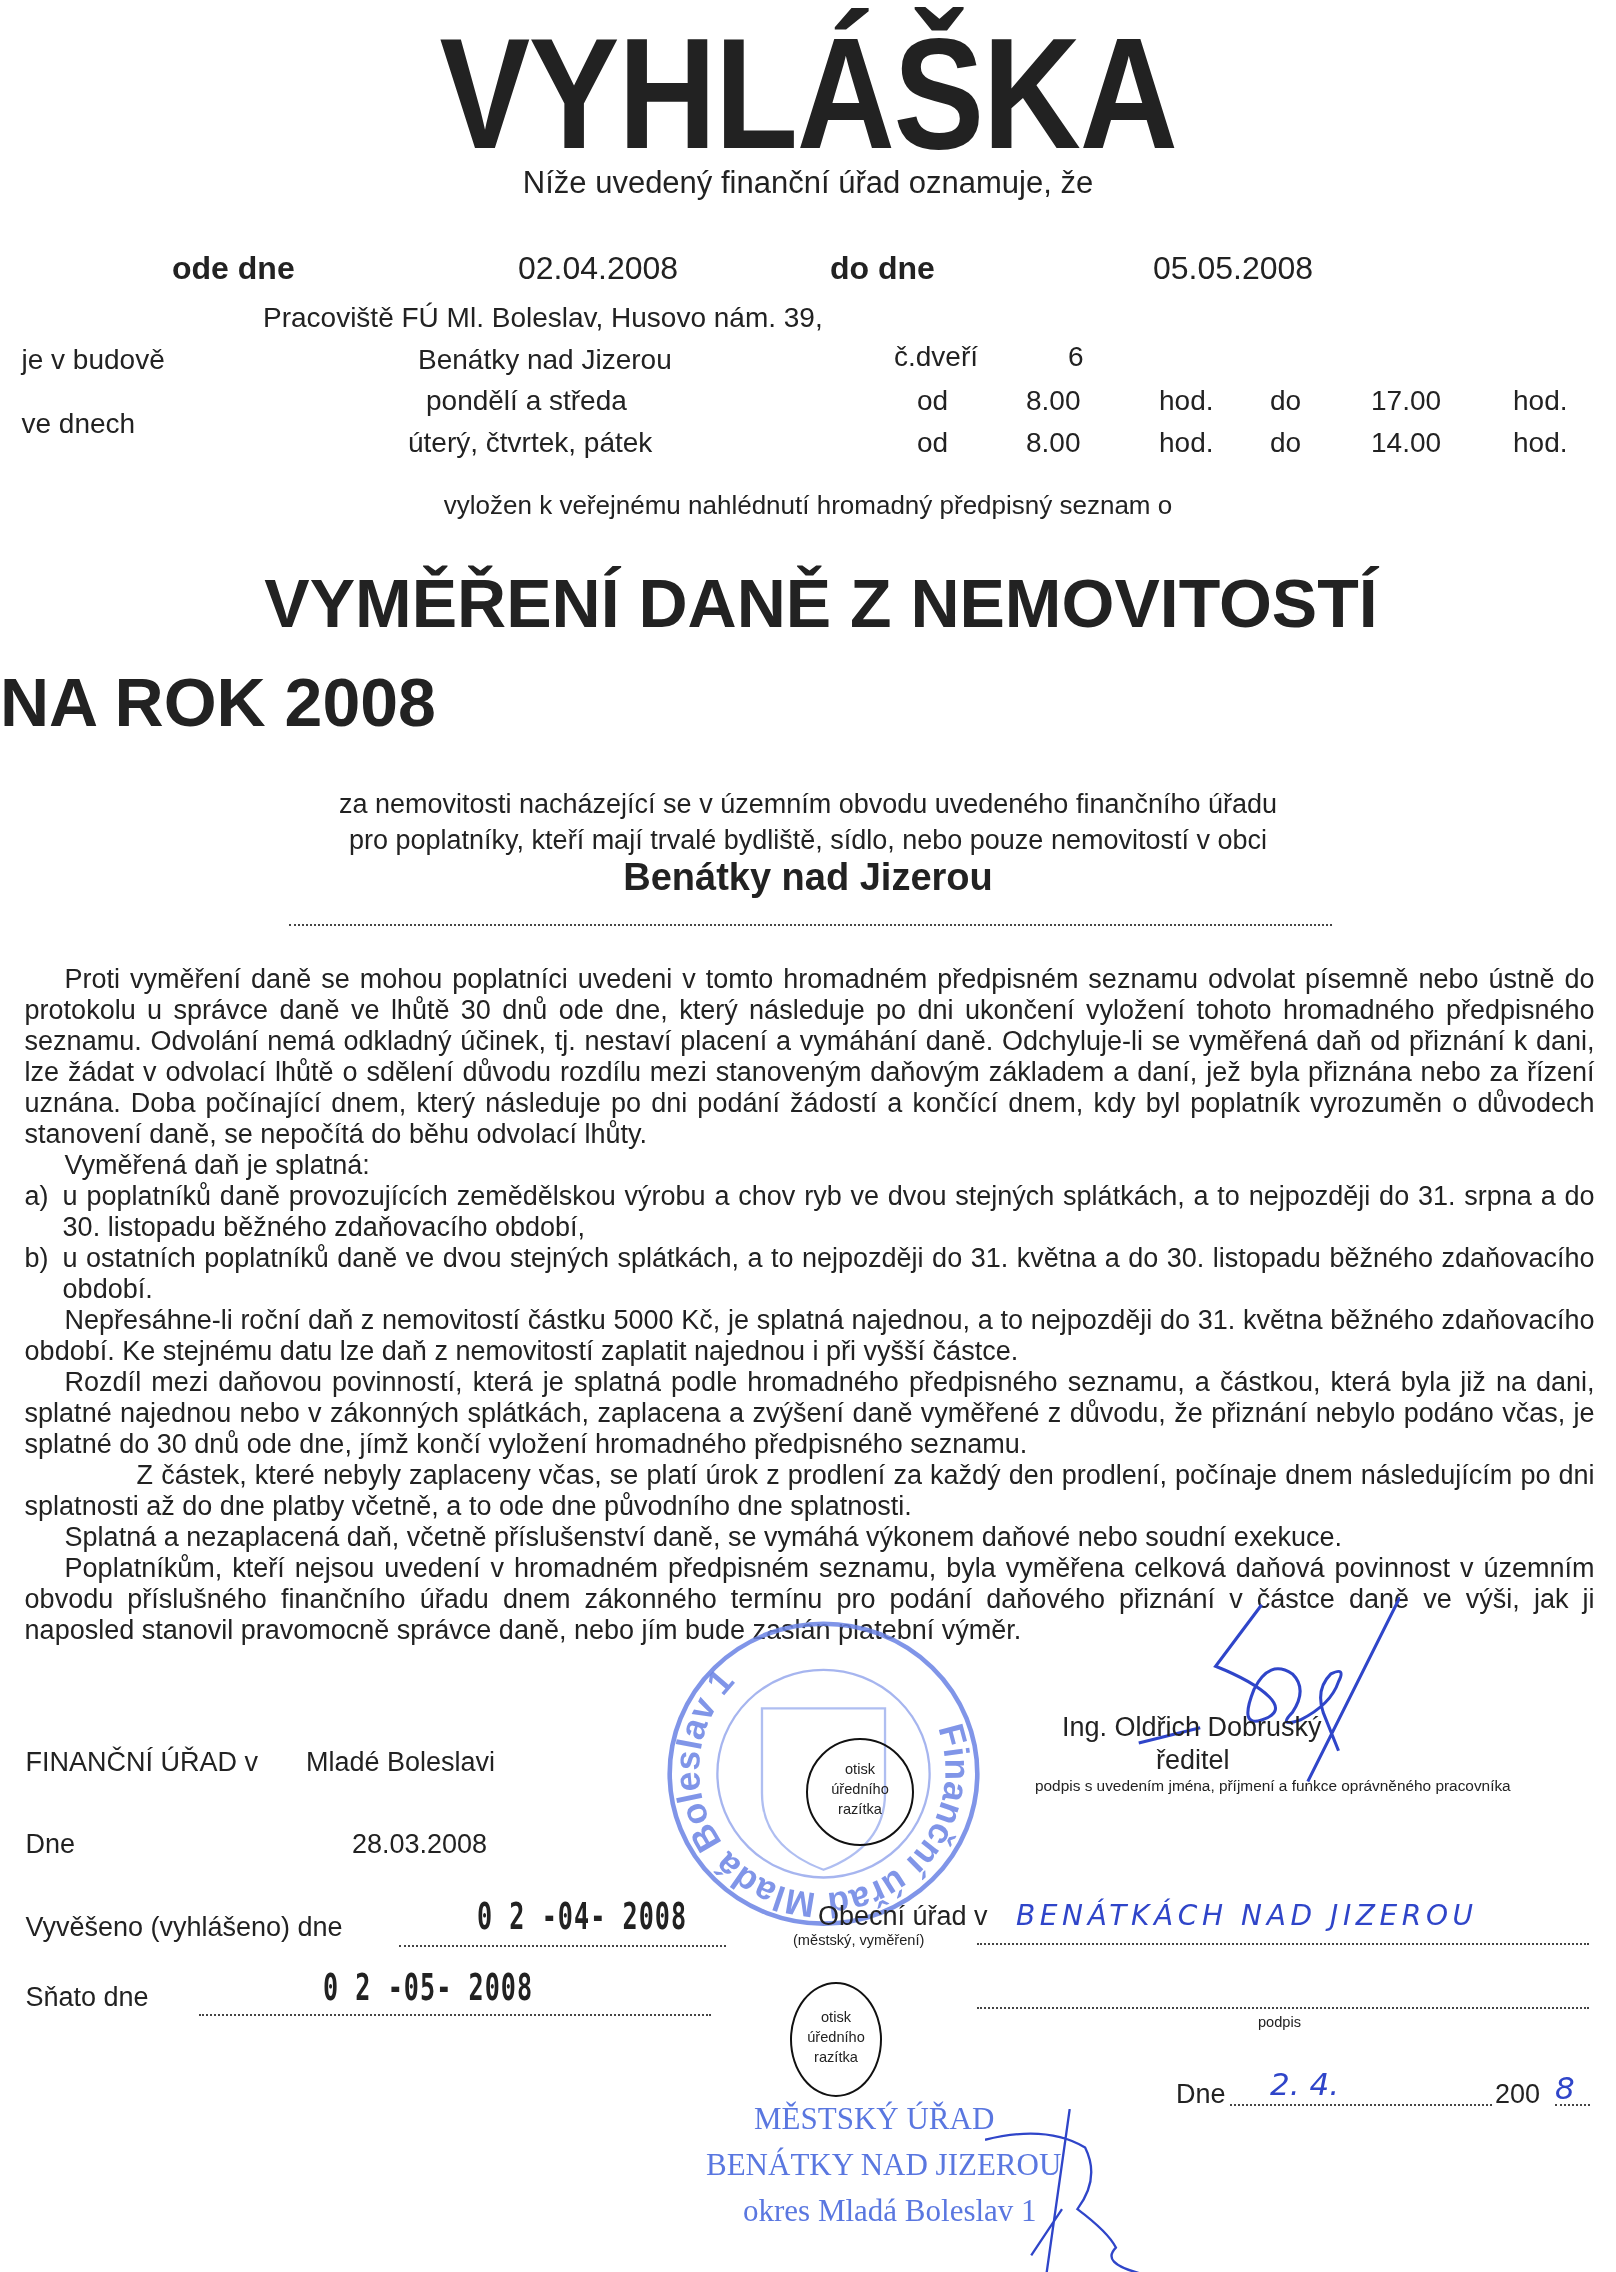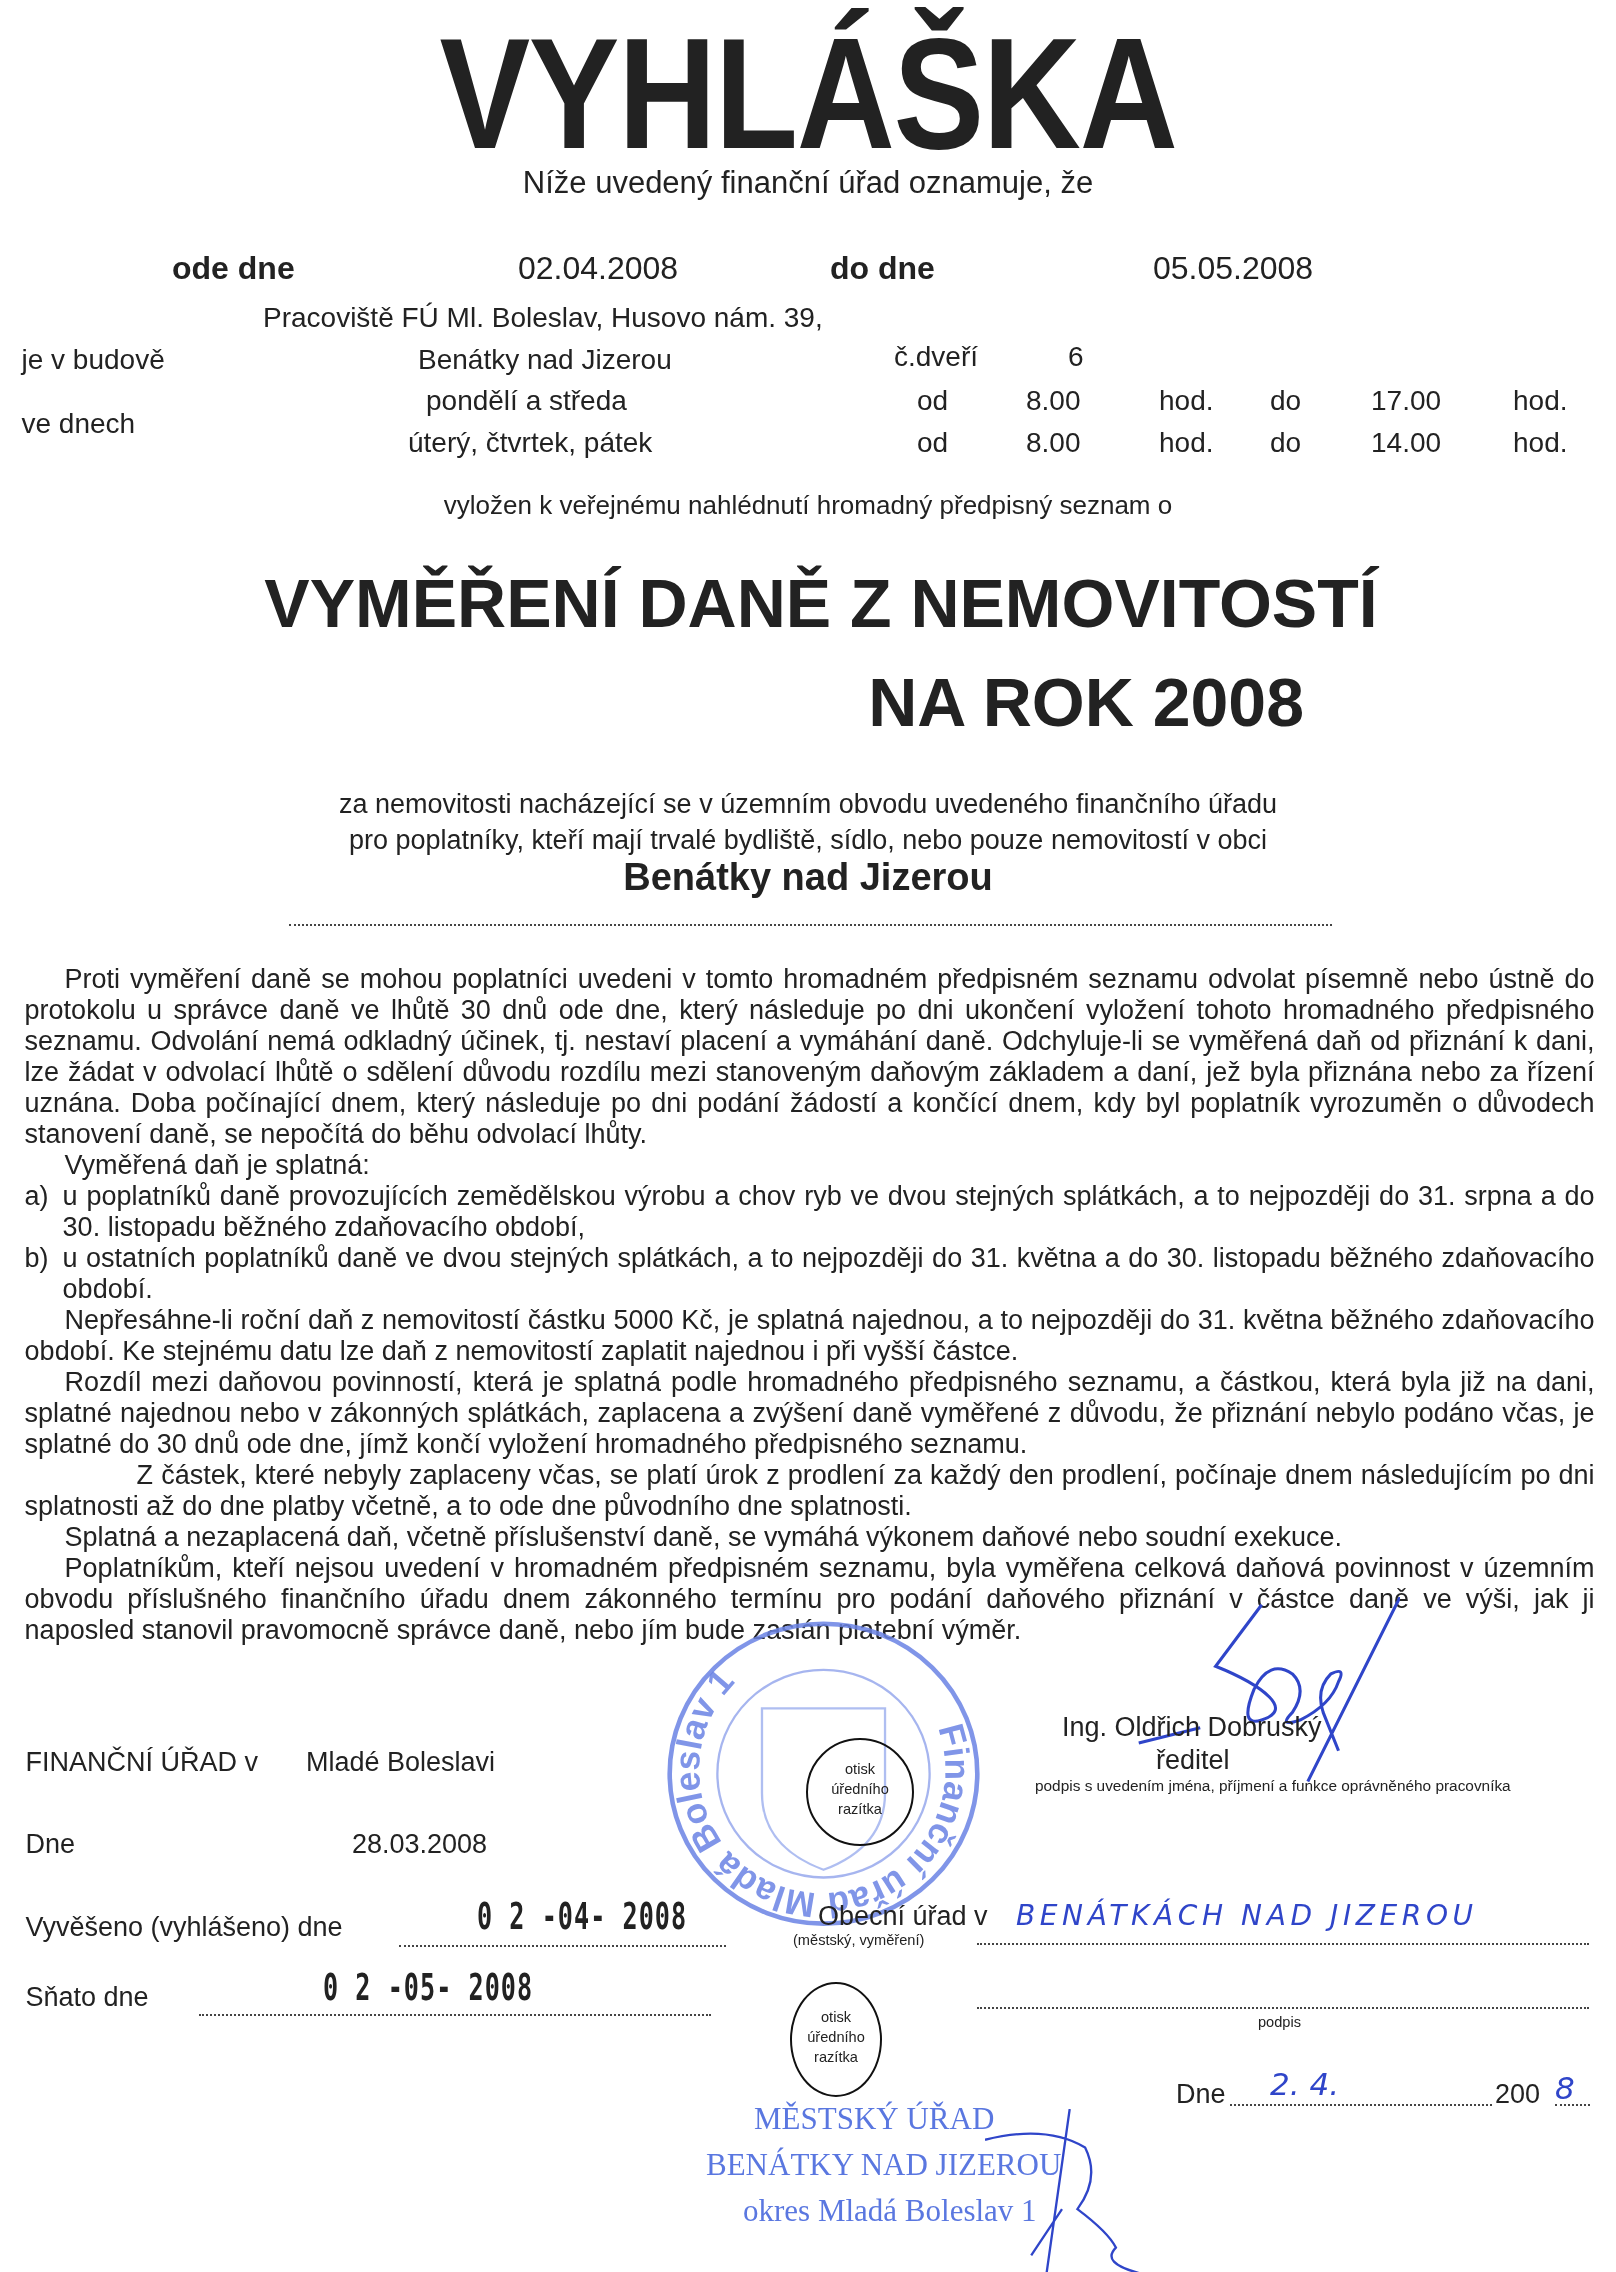--- a/index.html
+++ b/index.html
@@ -13,21 +13,21 @@
     transform: scaleX(0.86); transform-origin: center top; top: 14px; color:#222; }
   #subtitle { left: 0; width: 1616px; top: 165px; text-align: center;
     font-size: 31px; font-weight: normal; }
 
   .hdr { font-size: 32px; margin-left: 32px; }
   .hdr-b { font-size: 32px; font-weight: bold; }
   .row { font-size: 28px; }
 
   #tax-title-1 { left: 0; width: 1616px; top: 569px; text-align: center;
     font-size: 68px; font-weight: bold; line-height: 1; margin-left: 13px; }
-  #tax-title-2 { left: 0; width: 1304px; top: 668px; text-align: right;
+  #tax-title-2 { left: 0; width: 1304px; top: 668px; text-align: left;
     font-size: 68px; font-weight: bold; line-height: 1; }
 
   .center-line { left: 0; width: 1616px; text-align: center; font-size: 27px; }
   #municipality { left: 0; width: 1616px; top: 856px; text-align: center;
     font-size: 38px; font-weight: bold; }
   #dotted-sep { left: 289px; width: 1043px; top: 924px; border-top: 2.3px dotted #444; height: 0; }
 
   #body-text { position: absolute; left: 24.6px; width: 1570px; top: 964px;
     font-size: 27px; line-height: 31px; text-align: justify; }
   #body-text p { margin: 0; }

